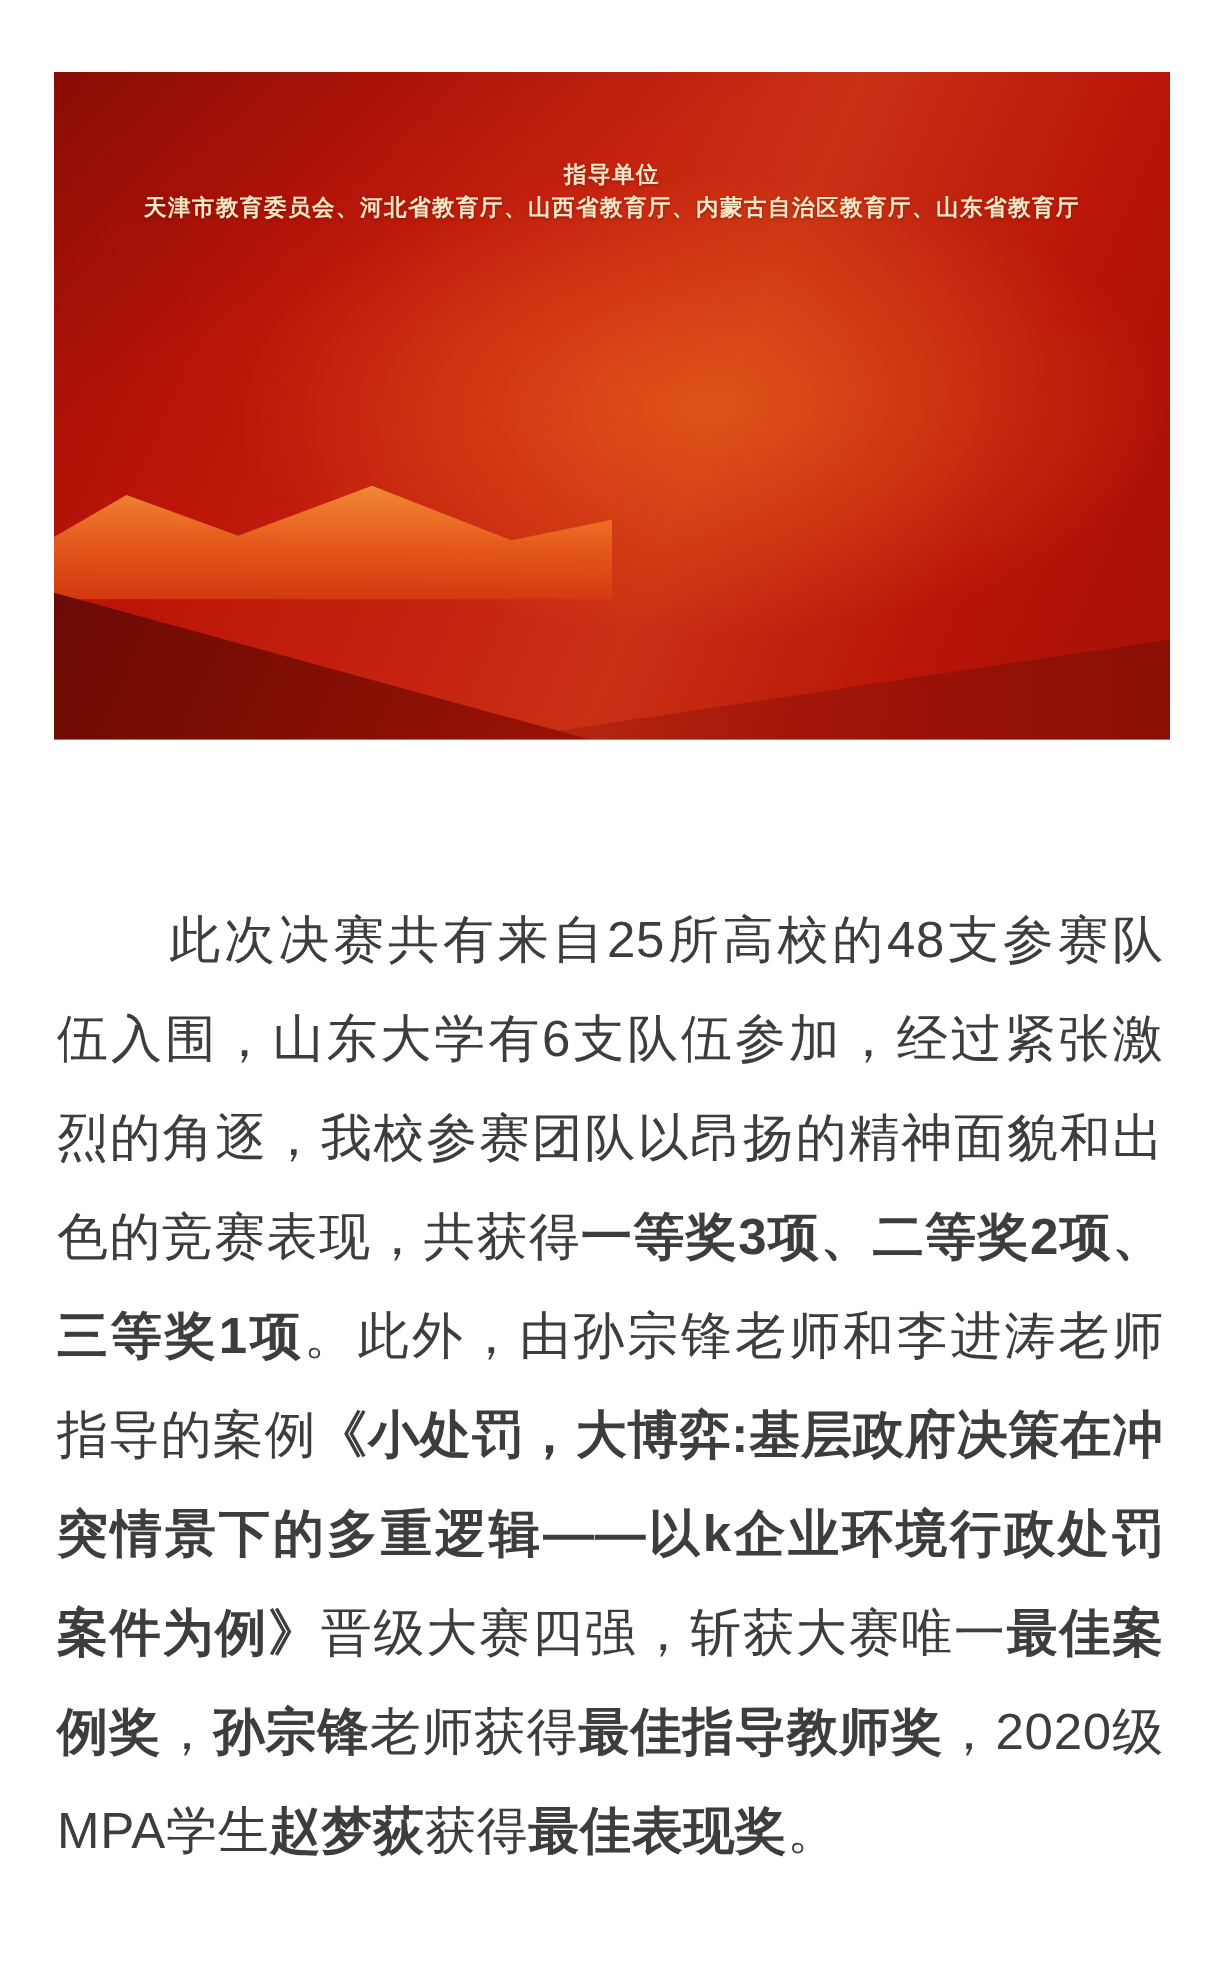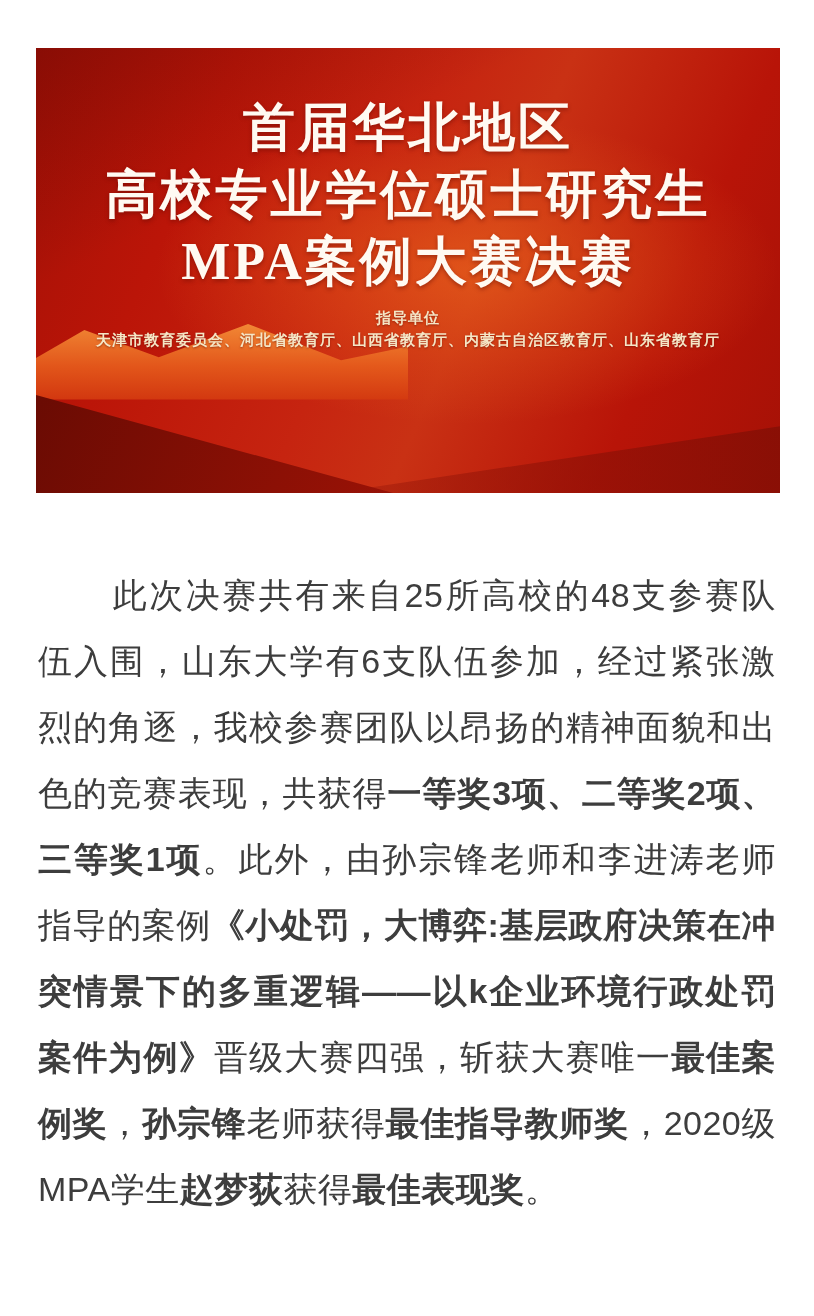--- a/index.html
+++ b/index.html
@@ -93,21 +93,21 @@
     font-weight: 700;
     letter-spacing: 5px;
     color: var(--date-text, #f7ecd4);
     text-shadow: 0 1px 3px rgba(90, 8, 2, 0.5);
   }
 
   
   .article {
     position: absolute;
     left: 38px;
-    top: 562px;
+    top: 594px;
     width: 738px;
   }
   .article p {
     font-size: 34px;
     line-height: 66px;
     letter-spacing: 0.5px;
     color: var(--body-text, #3d3d3d);
     text-align: justify;
     text-justify: inter-character;
     text-indent: 2.2em;
@@ -121,25 +121,20 @@
 
   <figure class="banner">
     <div class="layer layer-base"></div>
     <div class="layer layer-glow"></div>
     <div class="layer layer-top-shade"></div>
     <div class="wave-orange"></div>
     <div class="mountain-left"></div>
     <div class="mountain-right"></div>
 
     <div class="banner-content">
-      <div class="banner-title">
-        <div class="banner-title-line">首届华北地区</div>
-        <div class="banner-title-line">高校专业学位硕士研究生</div>
-        <div class="banner-title-line">MPA案例大赛决赛</div>
-      </div>
       <div class="banner-info">
         <div class="banner-info-line">指导单位</div>
         <div class="banner-info-line">天津市教育委员会、河北省教育厅、山西省教育厅、内蒙古自治区教育厅、山东省教育厅</div>
       </div>
     </div>
   </figure>
 
   <article class="article">
     <p><span>此次决赛共有来自25所高校的48支参赛队伍入围，山东大学有6支队伍参加，经过紧张激烈的角逐，我校参赛团队以昂扬的精神面貌和出色的竞赛表现，共获得</span><span class="b">一等奖3项、二等奖2项、三等奖1项</span><span>。此外，由孙宗锋老师和李进涛老师指导的案例</span><span class="b">《小处罚，大博弈:基层政府决策在冲突情景下的多重逻辑——以k企业环境行政处罚案件为例》</span><span>晋级大赛四强，斩获大赛唯一</span><span class="b">最佳案例奖</span><span>，</span><span class="b">孙宗锋</span><span>老师获得</span><span class="b">最佳指导教师奖</span><span>，2020级MPA学生</span><span class="b">赵梦荻</span><span>获得</span><span class="b">最佳表现奖</span><span>。</span></p>
   </article>

